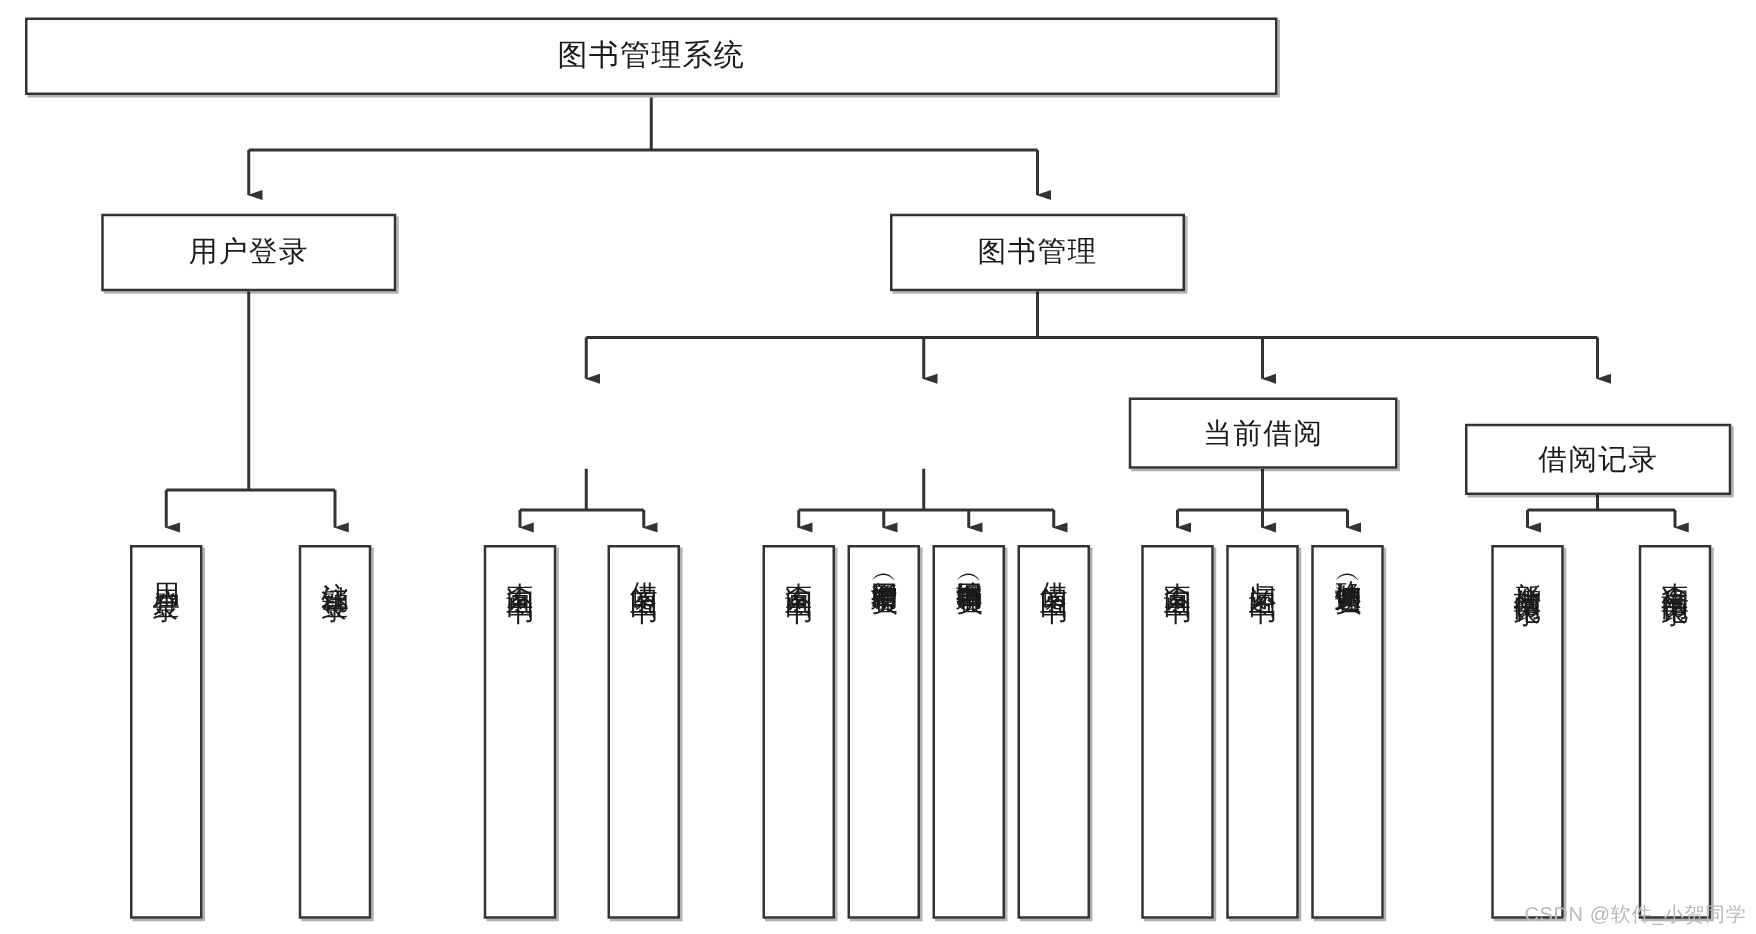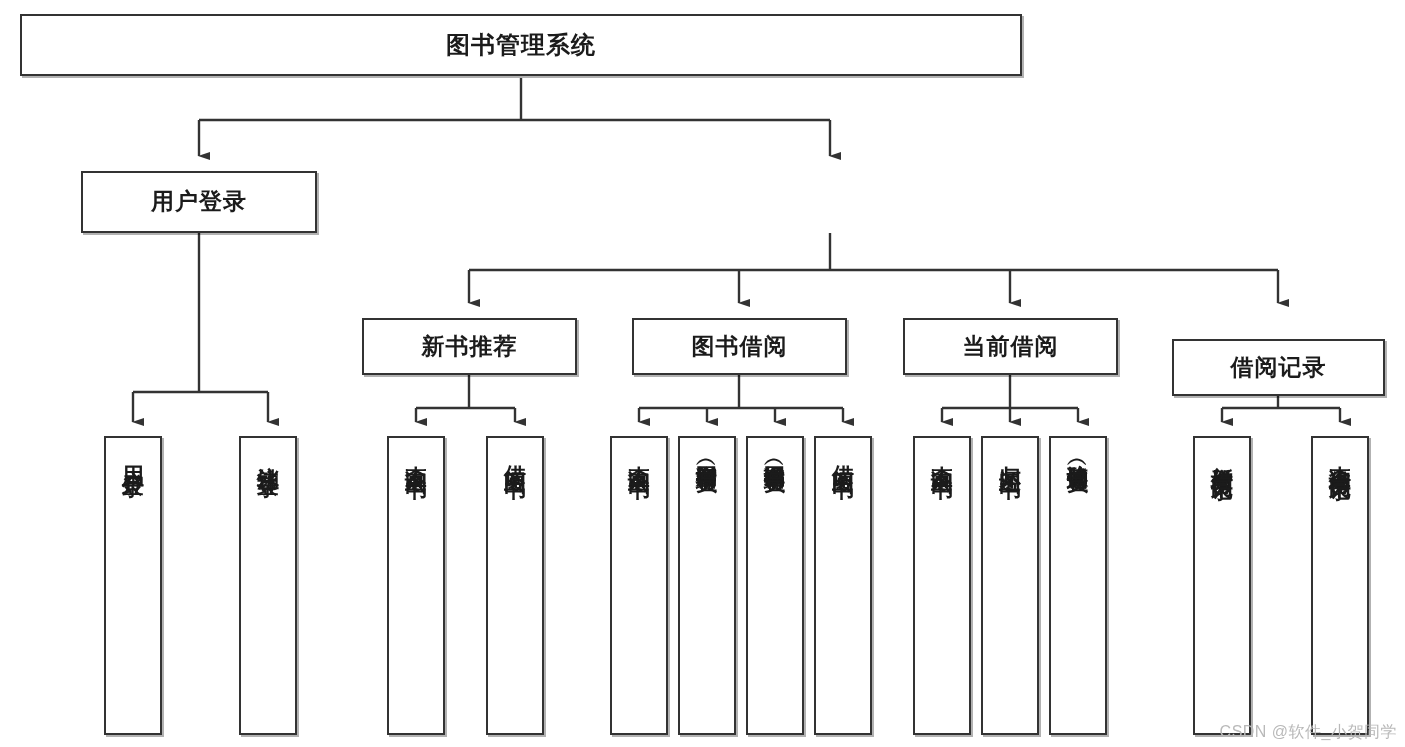--- a/index.html
+++ b/index.html
@@ -30,21 +30,20 @@
     position: absolute;
     box-sizing: border-box;
     background: #ffffff;
     border: 2px solid #333333;
     box-shadow: 2px 2px 0 rgba(0,0,0,0.30);
     display: flex;
     align-items: center;
     justify-content: center;
     color: #1b1b1b;
     z-index: 2;
-    font-weight: bold;
   }
   .node-label {
     display: block;
     text-align: center;
     line-height: 1.18;
     color: #1b1b1b;
   }
   
   .node.horiz .node-label {
     font-size: 23px;
@@ -146,27 +145,24 @@
     </g>
   </svg>
 
   <div class="node horiz root" style="left:20px; top:14px; width:1002px; height:62px;">
     <span class="node-label">图书管理系统</span>
   </div>
 
   <div class="node horiz" style="left:81px; top:171px; width:236px; height:62px;">
     <span class="node-label">用户登录</span>
   </div>
-
-  <div class="node horiz" style="left:362px; top:318px; width:215px; height:57px;">
-    <span class="node-label">新书推荐</span>
-  </div>
-  <div class="node horiz" style="left:632px; top:318px; width:215px; height:57px;">
-    <span class="node-label">图书借阅</span>
-  </div>
+  <div class="node horiz" style="left:712px; top:171px; width:236px; height:62px;">
+    <span class="node-label">图书管理</span>
+  </div>
+
   <div class="node horiz" style="left:903px; top:318px; width:215px; height:57px;">
     <span class="node-label">当前借阅</span>
   </div>
   <div class="node horiz" style="left:1172px; top:318px; width:213px; height:57px;margin-top:21px;">
     <span class="node-label">借阅记录</span>
   </div>
 
   <div class="node vert" style="left:104px; top:436px; width:58px; height:299px;">
     <span class="node-label">用户登录</span>
   </div>

